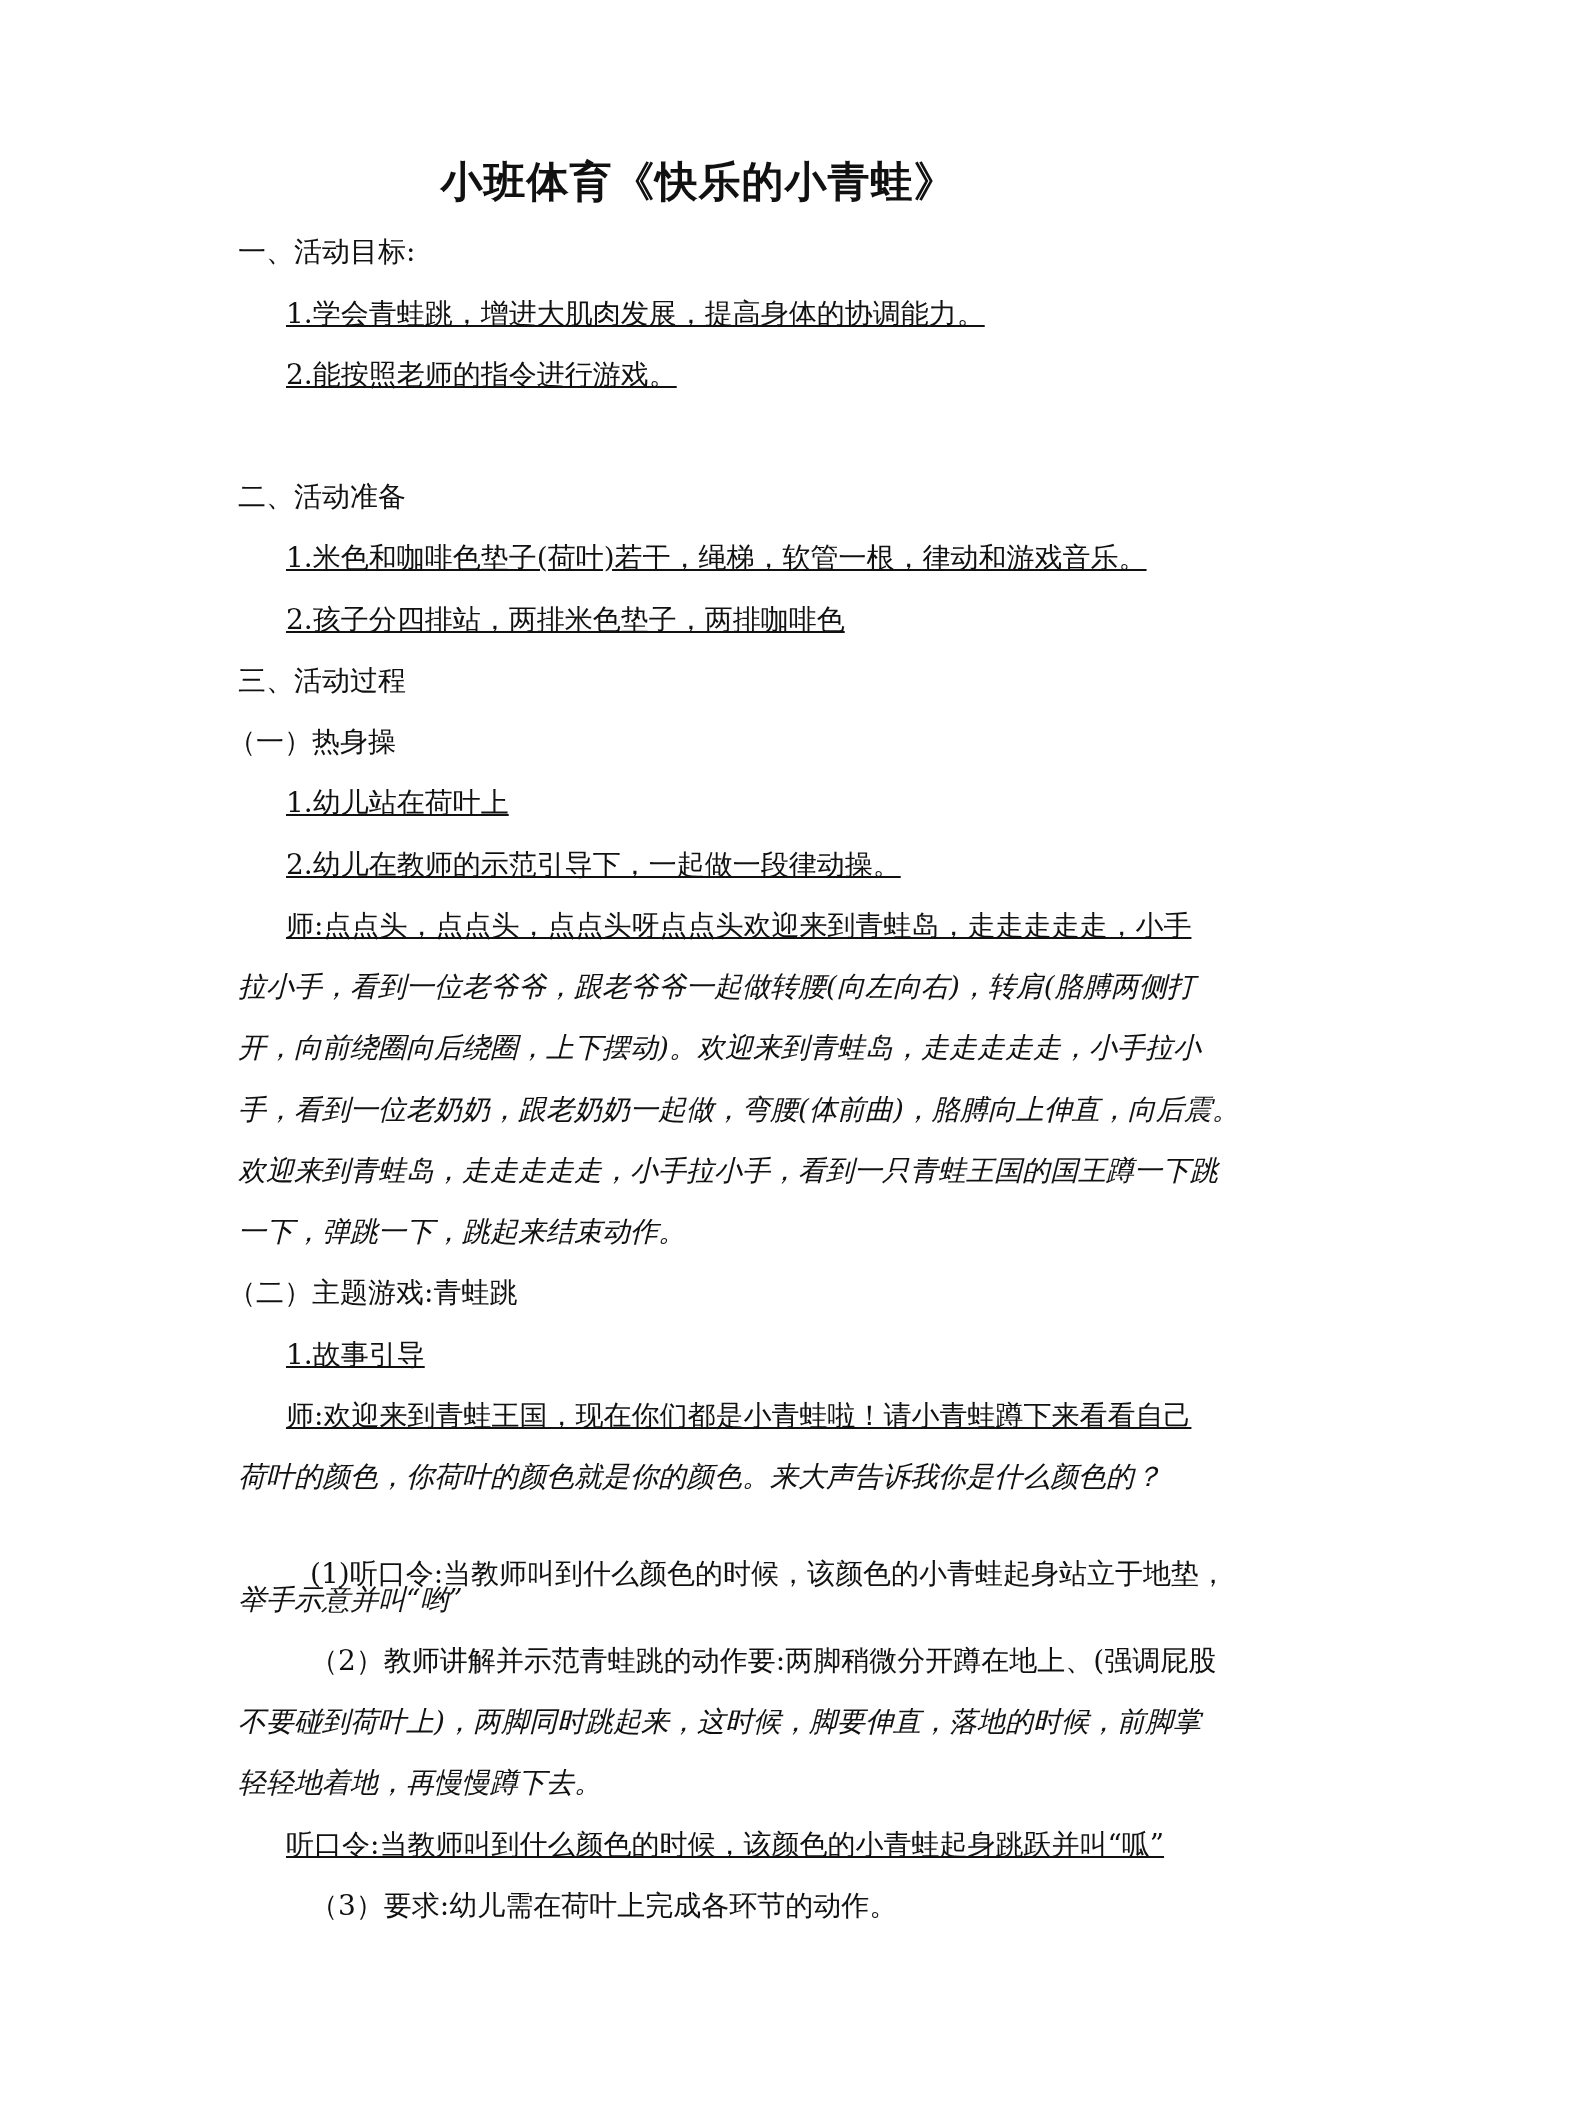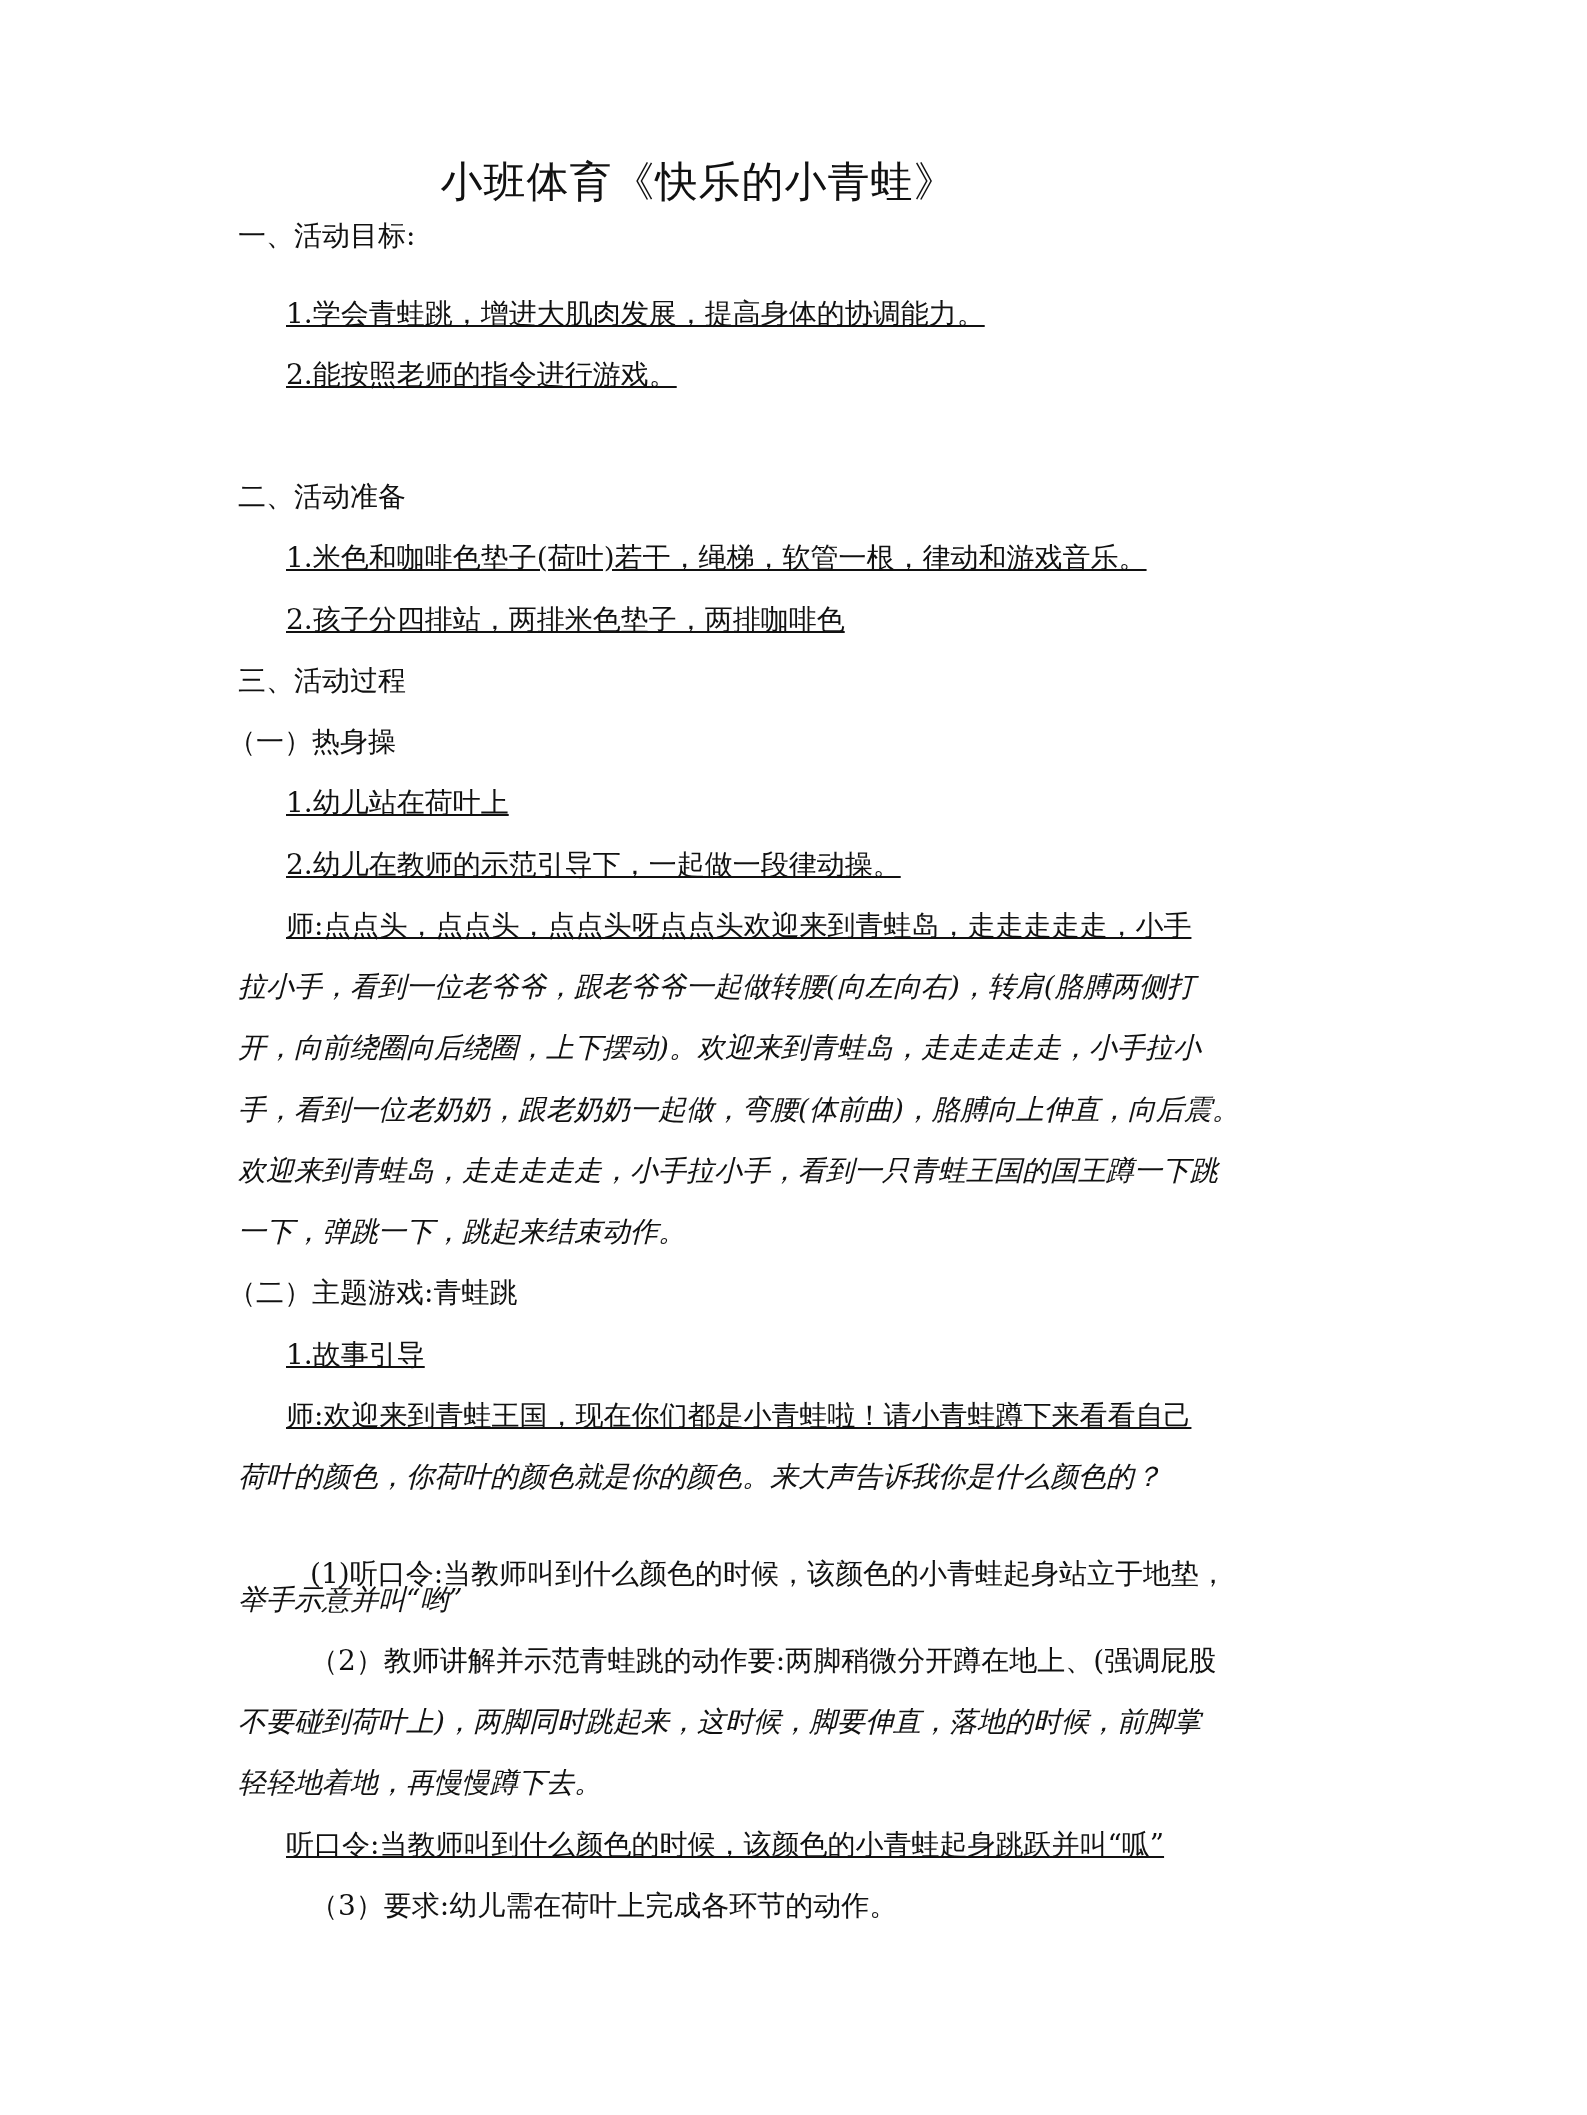--- a/index.html
+++ b/index.html
@@ -1,34 +1,34 @@
 <!DOCTYPE html>
 <html><head>
 <meta charset="utf-8">
 <style>
   html, body { margin: 0; padding: 0; background: #ffffff; }
   body { width: 1587px; height: 2115px; position: relative; overflow: hidden;
          font-family: "DejaVu Serif", "Liberation Serif", serif; color: #111111; }
   .page { position: absolute; left: 0; top: 0; width: 1587px; height: 2115px; }
   .title { position: absolute; left: 0; width: 1397px; top: 152px; text-align: center;
-           font-size: 42px; line-height: 60px; font-weight: normal; margin: 0; letter-spacing: 1px; }
+           font-size: 42px; line-height: 60px; font-weight: bold; margin: 0; letter-spacing: 1px; }
   .line { position: absolute; left: 238px; width: 1110px; font-size: 28px; line-height: 40px;
           white-space: nowrap; margin: 0; }
   .ind1 { left: 286px; text-decoration: underline; }
   .ind-paren { left: 228px; }
   .ind-p2 { left: 310px; }
   .wrap { left: 238px; font-style: italic; }
 </style>
 </head>
 <body>
 
 <div class="page">
   <h1 class="title">小班体育《快乐的小青蛙》</h1>
 
-  <p class="line" style="top:216px">一、活动目标:</p>
+  <p class="line" style="top:232px">一、活动目标:</p>
   <p class="line ind1" style="top:294px">1.学会青蛙跳，增进大肌肉发展，提高身体的协调能力。</p>
   <p class="line ind1" style="top:355px">2.能按照老师的指令进行游戏。</p>
 
   <p class="line" style="top:477px">二、活动准备</p>
   <p class="line ind1" style="top:538px">1.米色和咖啡色垫子(荷叶)若干，绳梯，软管一根，律动和游戏音乐。</p>
   <p class="line ind1" style="top:600px">2.孩子分四排站，两排米色垫子，两排咖啡色</p>
 
   <p class="line" style="top:661px">三、活动过程</p>
   <p class="line ind-paren" style="top:722px">（一）热身操</p>
   <p class="line ind1" style="top:783px">1.幼儿站在荷叶上</p>

